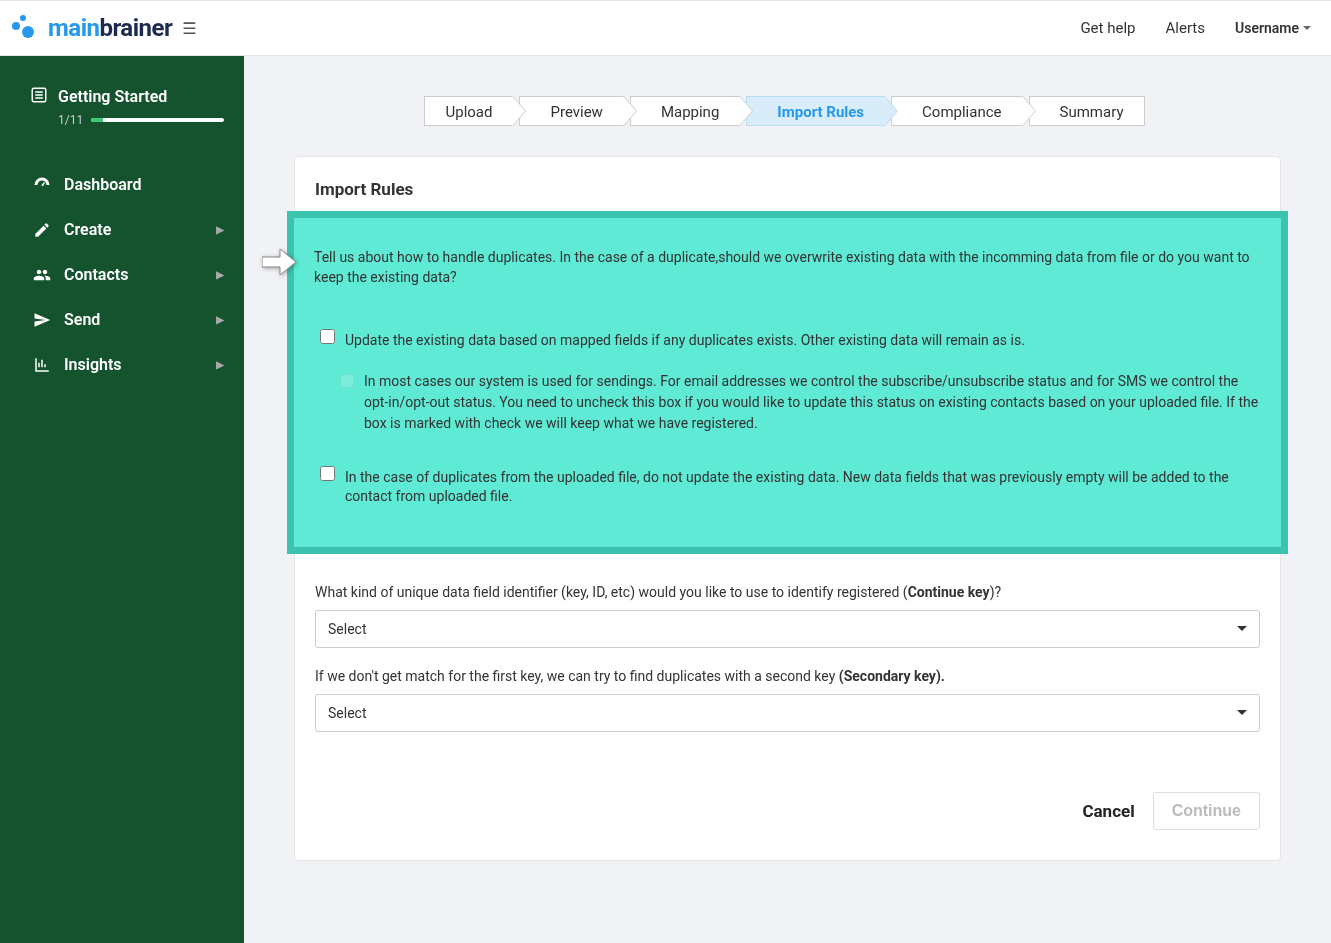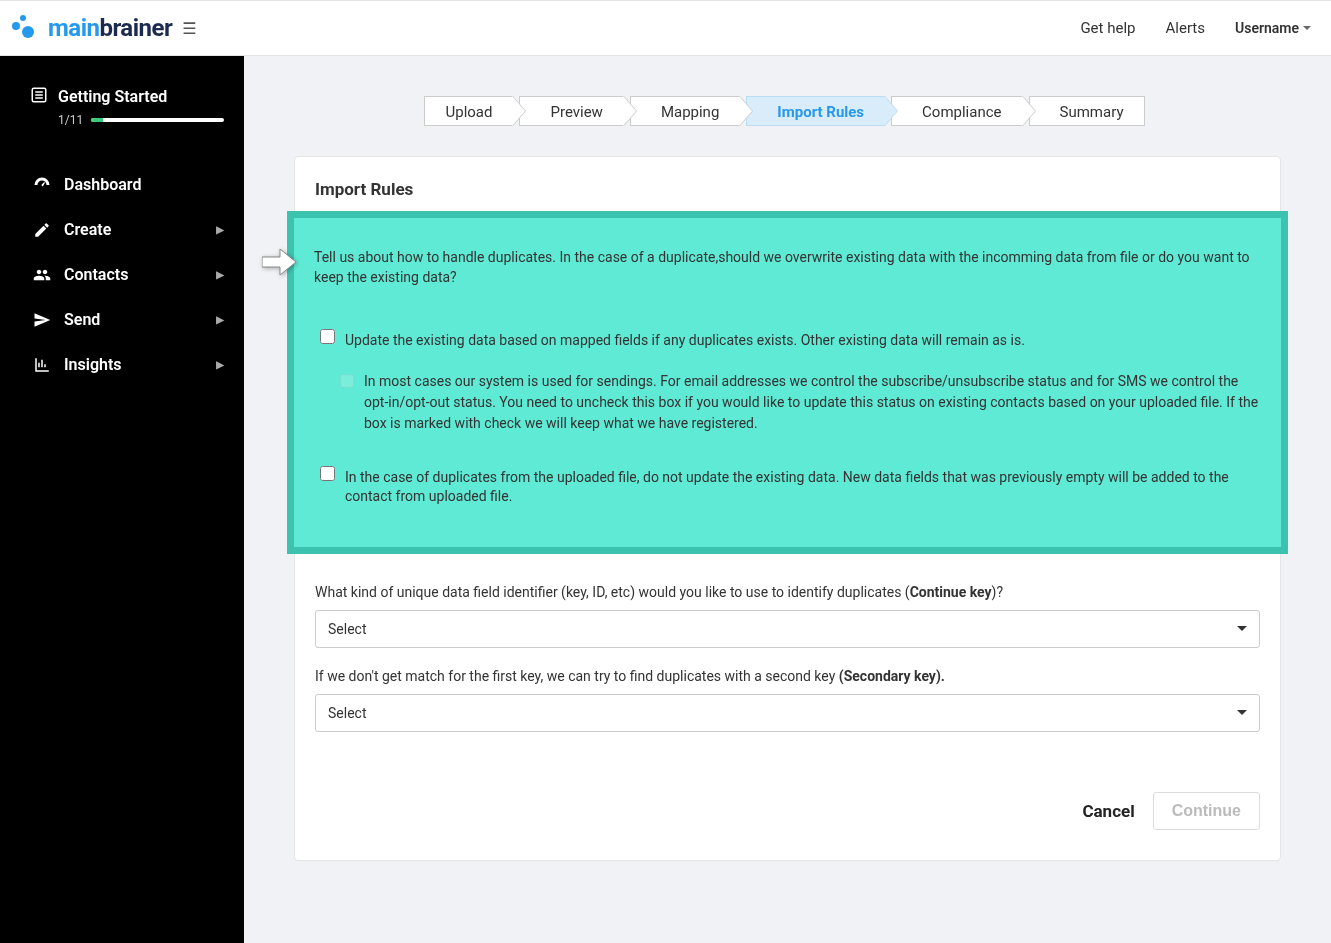--- a/index.html
+++ b/index.html
@@ -19,21 +19,21 @@
 .hamburger { margin-left: 10px; color: #555; cursor: pointer; font-size: 16px; }
 .topbar-right { margin-left: auto; display: flex; align-items: center; gap: 30px; }
 .topbar-right a { color: #333; text-decoration: none; font-size: 15px; }
 .username { font-weight: 600; display: flex; align-items: center; gap: 4px; cursor: pointer; }
 .caret-down { width: 0; height: 0; border-left: 4px solid transparent; border-right: 4px solid transparent; border-top: 4px solid #666; }
 
 
 .app { display: flex; height: calc(100vh - 56px); }
 
 
-.sidebar { width: 244px; background: #000000; color: #fff; padding-top: 30px; flex-shrink: 0; }
+.sidebar { width: 244px; background: #14532d; color: #fff; padding-top: 30px; flex-shrink: 0; }
 .side-item { display: flex; align-items: center; padding: 13px 20px 13px 30px; cursor: pointer; font-size: 16px; font-weight: 600; }
 .side-item .icon { width: 24px; margin-right: 10px; display: flex; align-items: center; justify-content: center; }
 .side-item .chev { margin-left: auto; font-size: 10px; color: #aaa; }
 .getting-started { padding: 0 20px 0 30px; margin-bottom: 35px; }
 .gs-row { display: flex; align-items: center; gap: 10px; }
 .gs-title { font-size: 16px; font-weight: 600; }
 .gs-sub { display: flex; align-items: center; gap: 8px; margin-top: 6px; margin-left: 0px; }
 .gs-count { font-size: 12px; color: #ccc; }
 .gs-bar { flex: 1; height: 4px; background: #fff; border-radius: 2px; position: relative; overflow: hidden; }
 .gs-bar-fill { position: absolute; left: 0; top: 0; bottom: 0; width: 9%; background: #3ec97a; }
@@ -220,21 +220,21 @@
             <input type="checkbox" style="">
             <div class="option-body">
               <div class="option-desc">In the case of duplicates from the uploaded file, do not update the existing data. New data fields that was previously empty will be added to the contact from uploaded file.</div>
             </div>
           </div>
         </div>
       </div>
 
       <div class="below-highlight">
         <div class="field-label">
-          <span>What kind of unique data field identifier (key, ID, etc) would you like to use to identify duplicates (</span><span class="bold">Continue key</span><span>)?</span>
+          <span>What kind of unique data field identifier (key, ID, etc) would you like to use to identify registered (</span><span class="bold">Continue key</span><span>)?</span>
         </div>
         <div class="select-box">
           <span class="sel-text">Select</span>
           <span class="sel-caret"></span>
         </div>
 
         <div class="field-label">
           <span>If we don't get match for the first key, we can try to find duplicates with a second key </span><span class="bold">(Secondary key).</span>
         </div>
         <div class="select-box">

